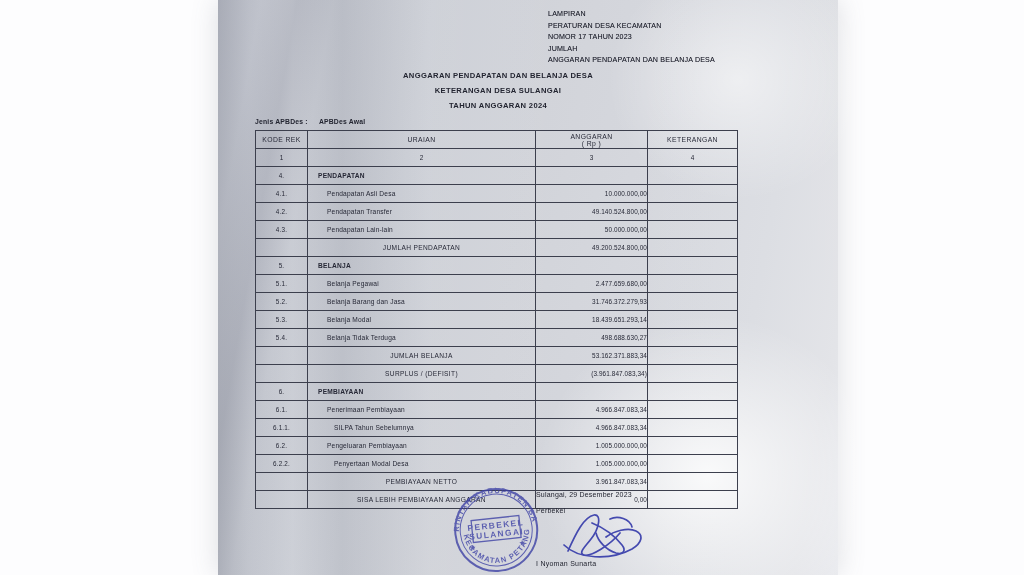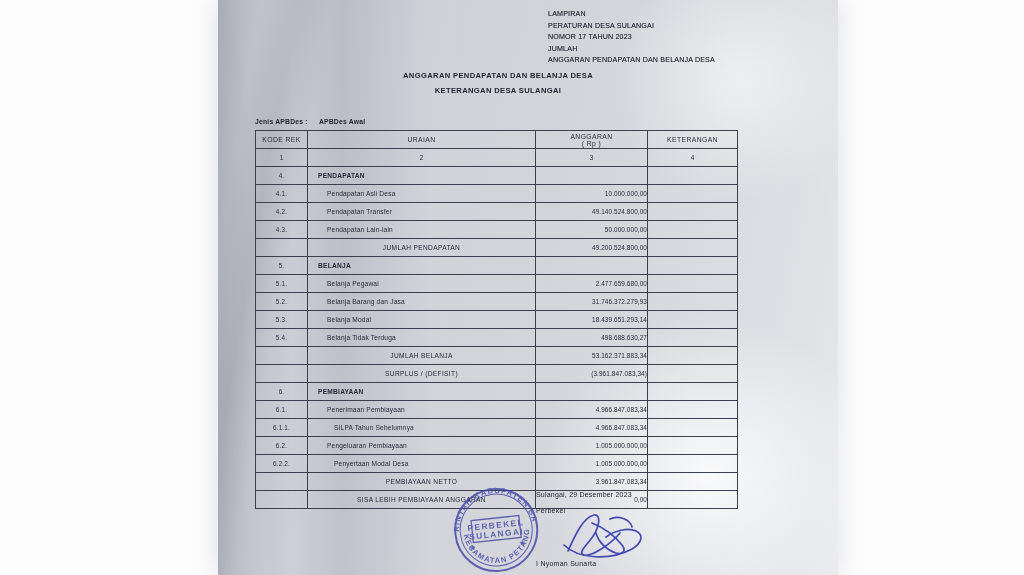--- a/index.html
+++ b/index.html
@@ -228,29 +228,30 @@
   <div class="paper">
     <div class="fold"></div>
     <div class="glow-tr"></div>
     <div class="glow-br"></div>
   </div>
 
   <div class="doc">
 
     <div class="legal-header">
       <div>LAMPIRAN</div>
-      <div>PERATURAN DESA SULANGAI</div>
+      <div>PERATURAN DESA KECAMATAN</div>
       <div>NOMOR 17 TAHUN 2023</div>
       <div>JUMLAH</div>
       <div> ANGGARAN PENDAPATAN DAN BELANJA DESA</div>
     </div>
 
     <div class="title-block">
       <div>ANGGARAN PENDAPATAN DAN BELANJA DESA</div>
       <div>KETERANGAN DESA SULANGAI</div>
+      <div>TAHUN ANGGARAN 2024</div>
     </div>
 
     <div class="jenis">
       <span>Jenis APBDes :</span>
       <span class="val">APBDes Awal</span>
     </div>
 
     <table class="apbdes">
       <colgroup>
         <col class="c-kode">

